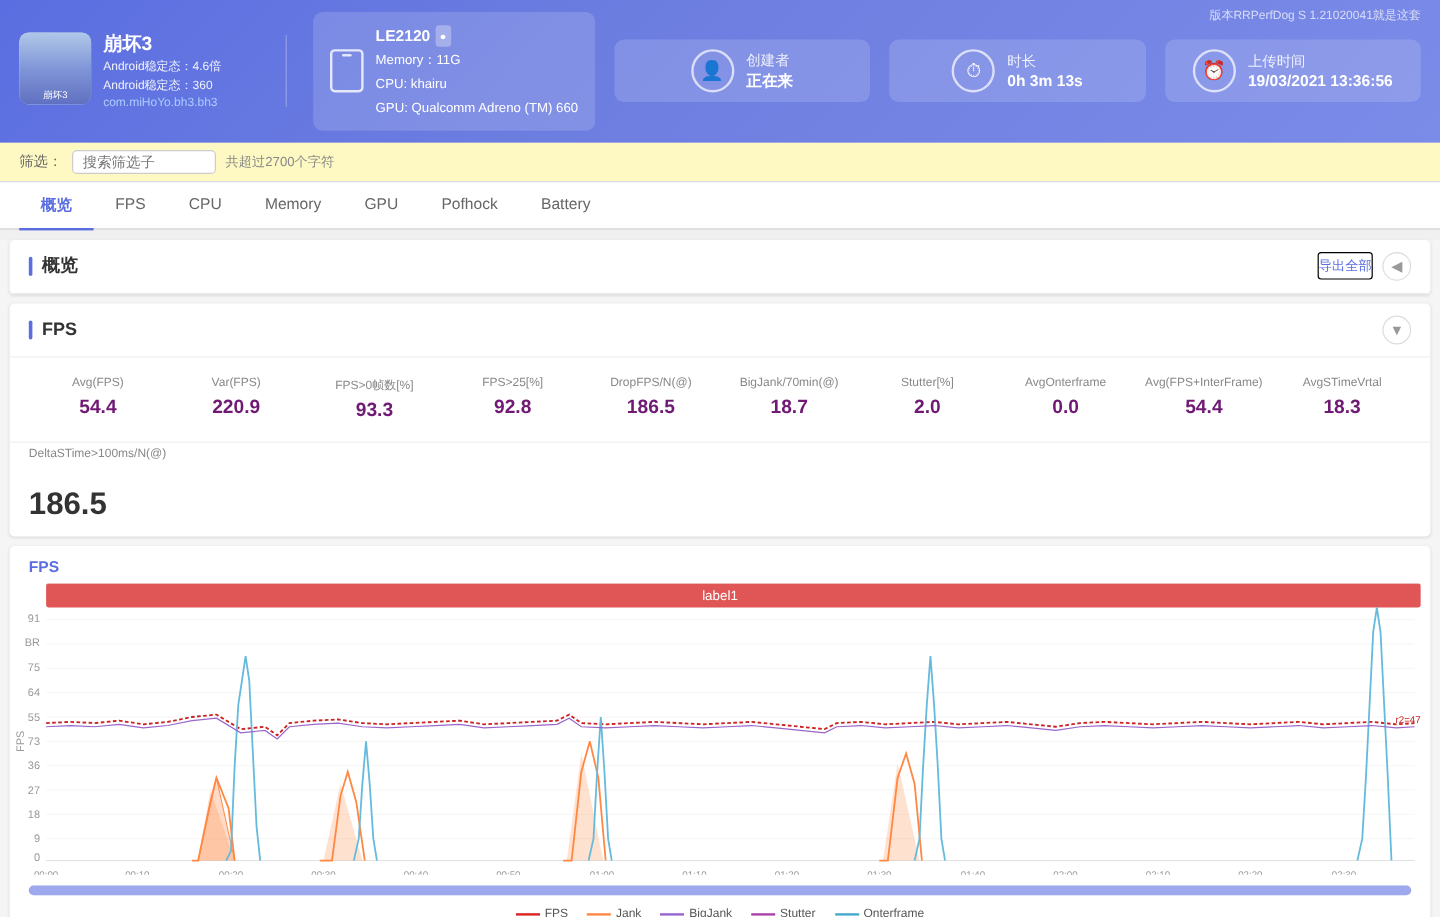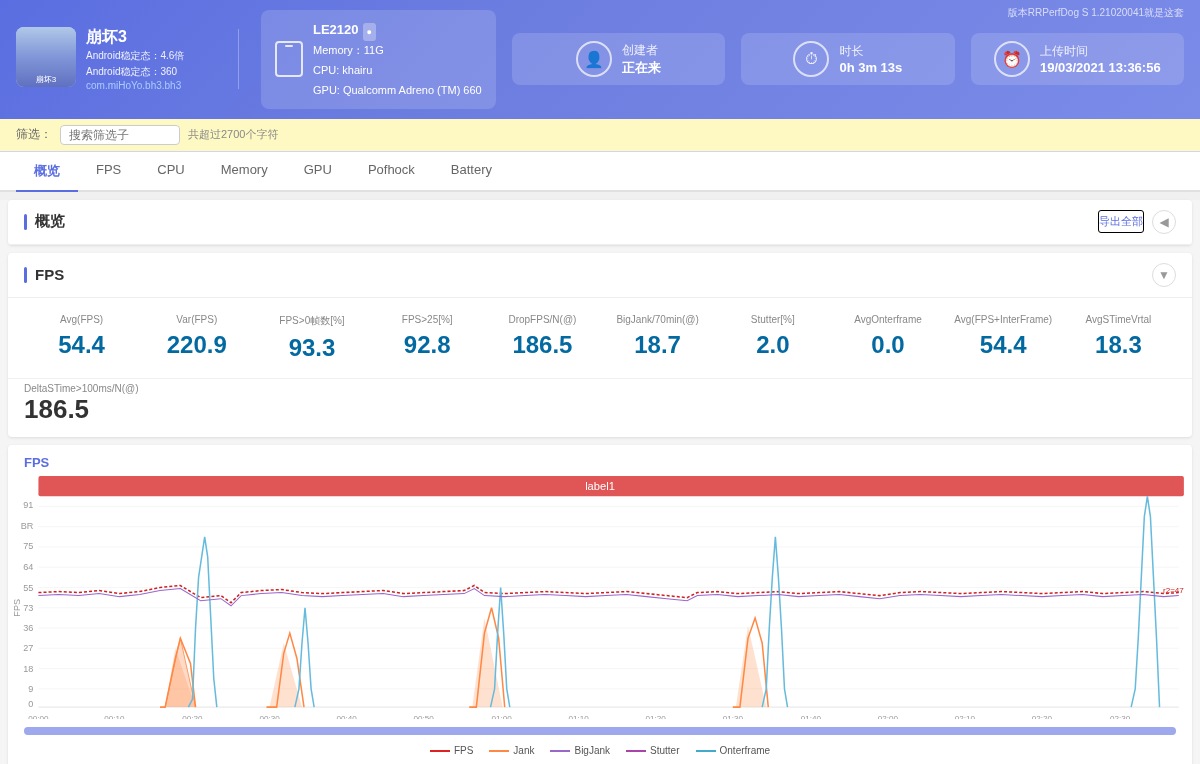--- a/index.html
+++ b/index.html
@@ -75,21 +75,21 @@
     .device-icon::before {
       content: '';
       width: 8px;
       height: 2px;
       background: rgba(255,255,255,0.8);
       position: absolute;
       top: 2px;
       border-radius: 1px;
     }
     .device-details { font-size: 11px; line-height: 1.8; }
-    .device-name { font-size: 13px; font-weight: bold; display: flex; align-items: flex-end; gap: 4px; }
+    .device-name { font-size: 13px; font-weight: bold; display: flex; align-items: center; gap: 4px; }
     .device-tag { font-size: 9px; background: rgba(255,255,255,0.3); padding: 1px 4px; border-radius: 3px; }
 
     .header-stat {
       background: rgba(255,255,255,0.15);
       border-radius: 8px;
       padding: 8px 14px;
       color: white;
       display: flex;
       align-items: center;
       gap: 10px;
@@ -224,33 +224,33 @@
       min-width: 80px;
       padding: 4px 8px;
     }
     .fps-stat-label {
       font-size: 10px;
       color: #888;
       margin-bottom: 6px;
       white-space: nowrap;
     }
     .fps-stat-value {
-      font-size: 24px;
+      font-size: 16px;
       font-weight: bold;
-      color: #0369a1;
+      color: #701a75;
     }
 
     .fps-delta-section {
       padding: 4px 16px 12px;
       border-top: 1px solid #f0f0f0;
     }
     .fps-delta-label {
       font-size: 10px;
       color: #888;
-      margin-bottom: 0;
+      margin-bottom: 20px;
     }
     .fps-delta-value {
       font-size: 26px;
       font-weight: bold;
       color: #333;
     }
 
     
     .chart-section {
       background: white;

